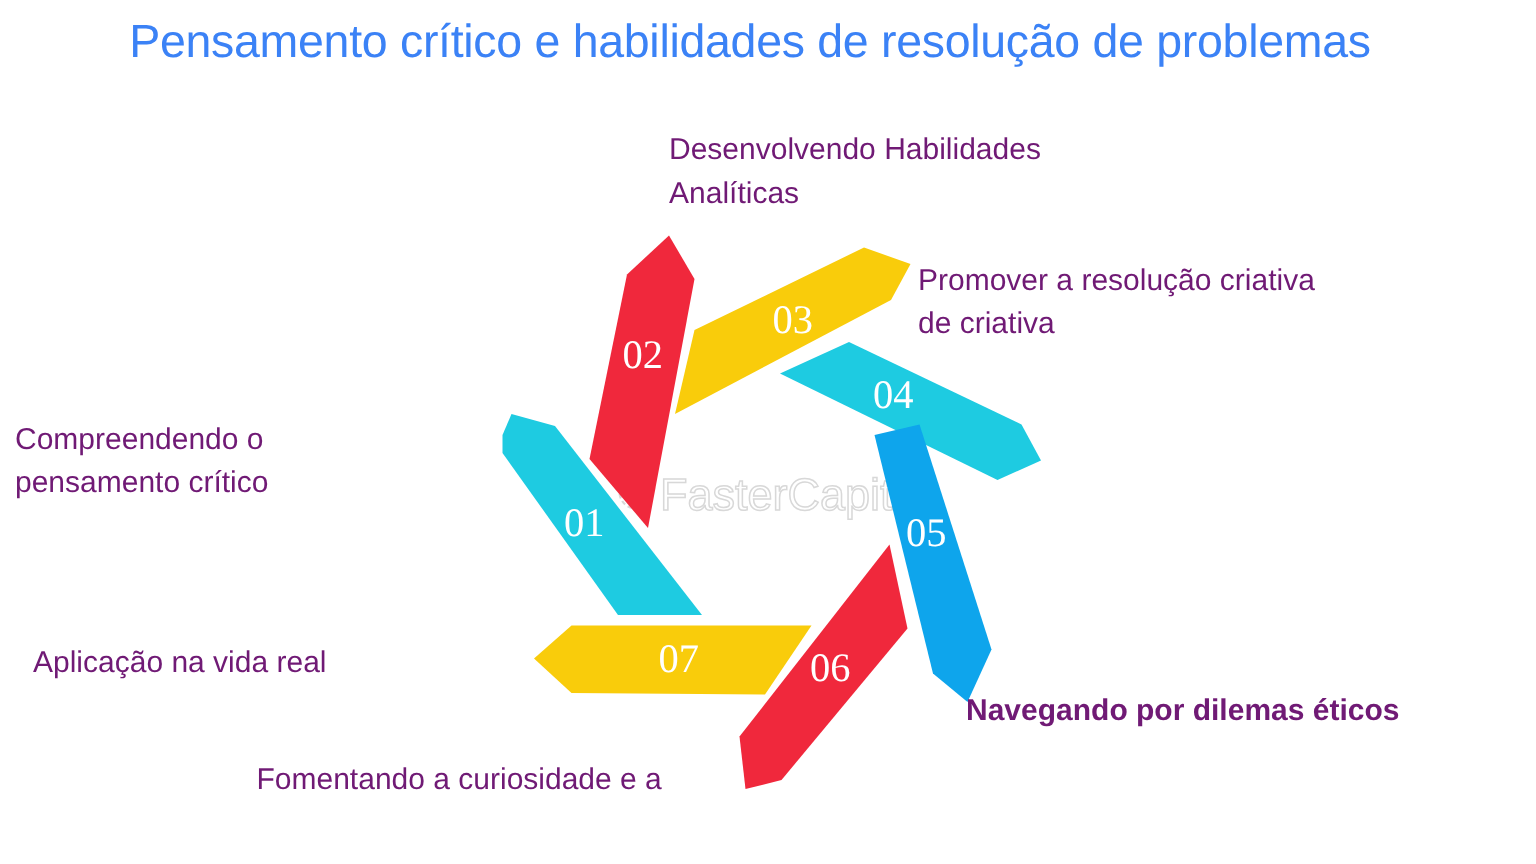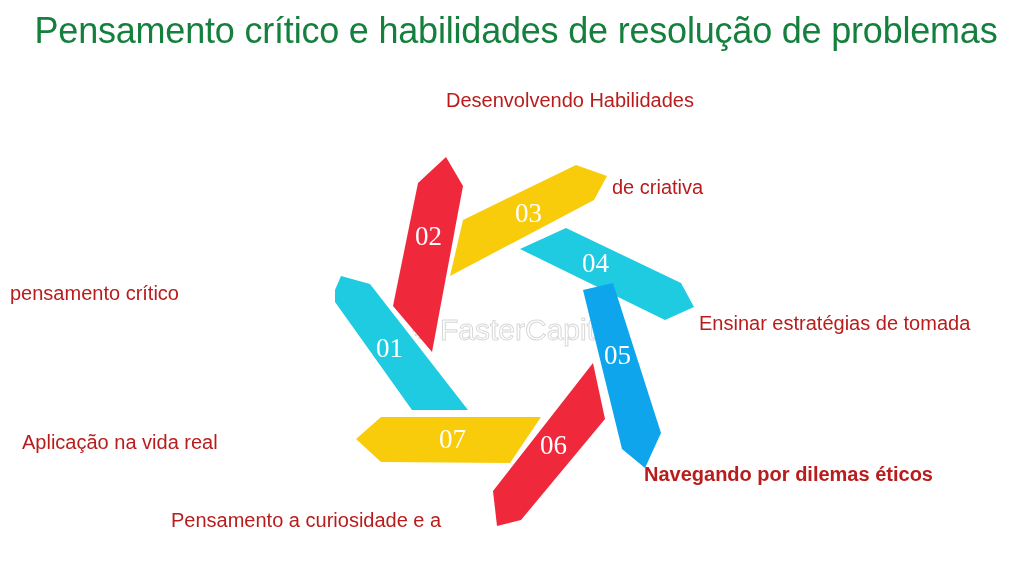--- a/index.html
+++ b/index.html
@@ -14,38 +14,37 @@
       overflow: hidden;
       font-family: "Liberation Sans", sans-serif;
       color: #111111;
     }
     .title {
       position: absolute;
       left: 0;
       width: 1000px;
       top: 10px;
       text-align: center;
-      font-size: 36px;
+      font-size: 31px;
       font-family: "Liberation Sans", sans-serif;
       letter-spacing: -0.2px;
-      color: #15803d;
-      margin-left: 16px;
+      color: #3b82f6;
     }
     .diagram {
       position: absolute;
       left: 0;
       top: 0;
       width: 1024px;
       height: 576px;
     }
     .label {
       position: absolute;
       font-size: 20px;
       line-height: 29px;
-      color: #b91c1c;
+      color: #701a75;
       font-family: "Liberation Sans", sans-serif;
     }
     .num {
       font-family: "Liberation Serif", serif;
       font-size: 27px;
       fill: #ffffff;
     }
     .watermark {
       font-family: "Liberation Sans", sans-serif;
       font-size: 30px;
@@ -96,38 +95,40 @@
     <text class="num" x="439" y="448">07</text>
   </g>
 
   <g>
     <polygon points="593,363 605,419 521,520 497,526 493,491" fill="#F0283C"></polygon>
     <text class="num" x="540" y="454">06</text>
   </g>
 </svg>
 
 <div class="label" style="left:10px; top:279px;">
+  <div>Compreendendo o</div>
   <div>pensamento crítico</div>
 </div>
 
 <div class="label" style="left:446px; top:86px;">
   <div>Desenvolvendo Habilidades</div>
+  <div>Analíticas</div>
 </div>
 
 <div class="label" style="left:612px; top:173px;">
+  <div>Promover a resolução criativa</div>
   <div>de criativa</div>
 </div>
 
 <div class="label" style="left:699px; top:309px;">
-  <div>Ensinar estratégias de tomada</div>
 </div>
 
 <div class="label" style="left:644px; top:460px;font-weight:bold;">
   <div>Navegando por dilemas éticos</div>
 </div>
 
 <div class="label" style="left:171px; top:506px;">
-  <div>Pensamento a curiosidade e a</div>
+  <div>Fomentando a curiosidade e a</div>
 </div>
 
 <div class="label" style="left:22px; top:428px;">
   <div>Aplicação na vida real</div>
 </div>
 
 </body></html>

